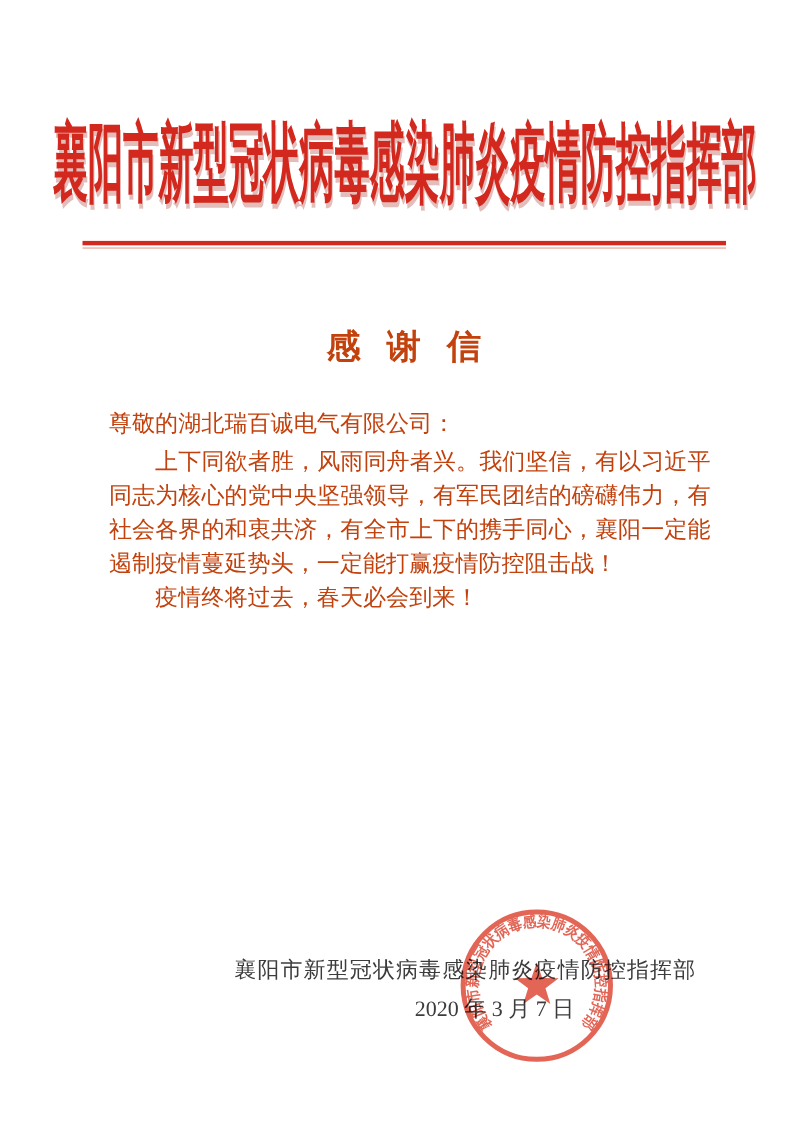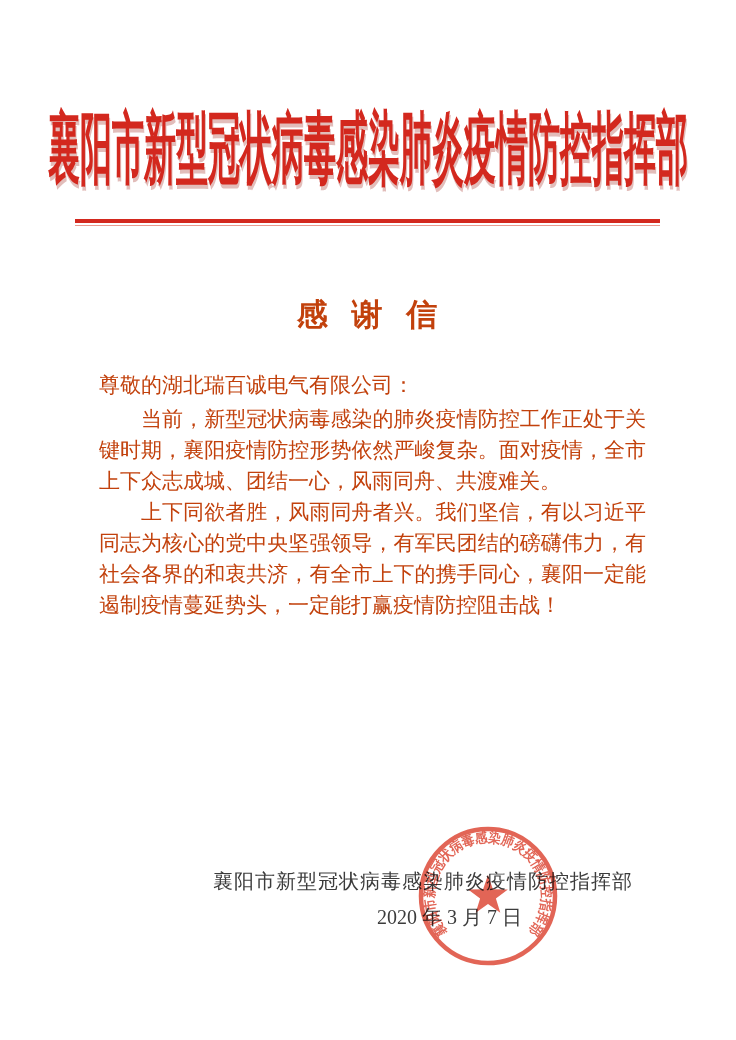--- a/index.html
+++ b/index.html
@@ -75,22 +75,22 @@
 
   <div class="rule-wrap">
     <div class="rule-main"></div>
     <div class="rule-thin"></div>
   </div>
 
   <div class="letter-title">感 谢 信</div>
 
   <div class="body-text">
     <p class="salutation">尊敬的湖北瑞百诚电气有限公司：</p>
-    <p>当前，新型冠状病毒感染的肺炎疫情防控工作正处于关键时期，襄阳疫情防控形势依然严峻复杂。面对疫情，全市上下众志成城、团结一心，风雨同舟、共渡难关。</p>
     <p>上下同欲者胜，风雨同舟者兴。我们坚信，有以习近平同志为核心的党中央坚强领导，有军民团结的磅礴伟力，有社会各界的和衷共济，有全市上下的携手同心，襄阳一定能遏制疫情蔓延势头，一定能打赢疫情防控阻击战！</p>
+    <p>疫情终将过去，春天必会到来！</p>
   </div>
 
   <div class="signature">襄阳市新型冠状病毒感染肺炎疫情防控指挥部</div>
 
   <div class="date-line">2020 年 3 月 7 日</div>
 
   <div class="seal">
     <svg viewBox="0 0 146 146" xmlns="http://www.w3.org/2000/svg">
       <defs>
         <path id="sealTextArc" d="M 34.8 111.2 A 54 54 0 1 1 111.2 111.2" fill="none"></path>

